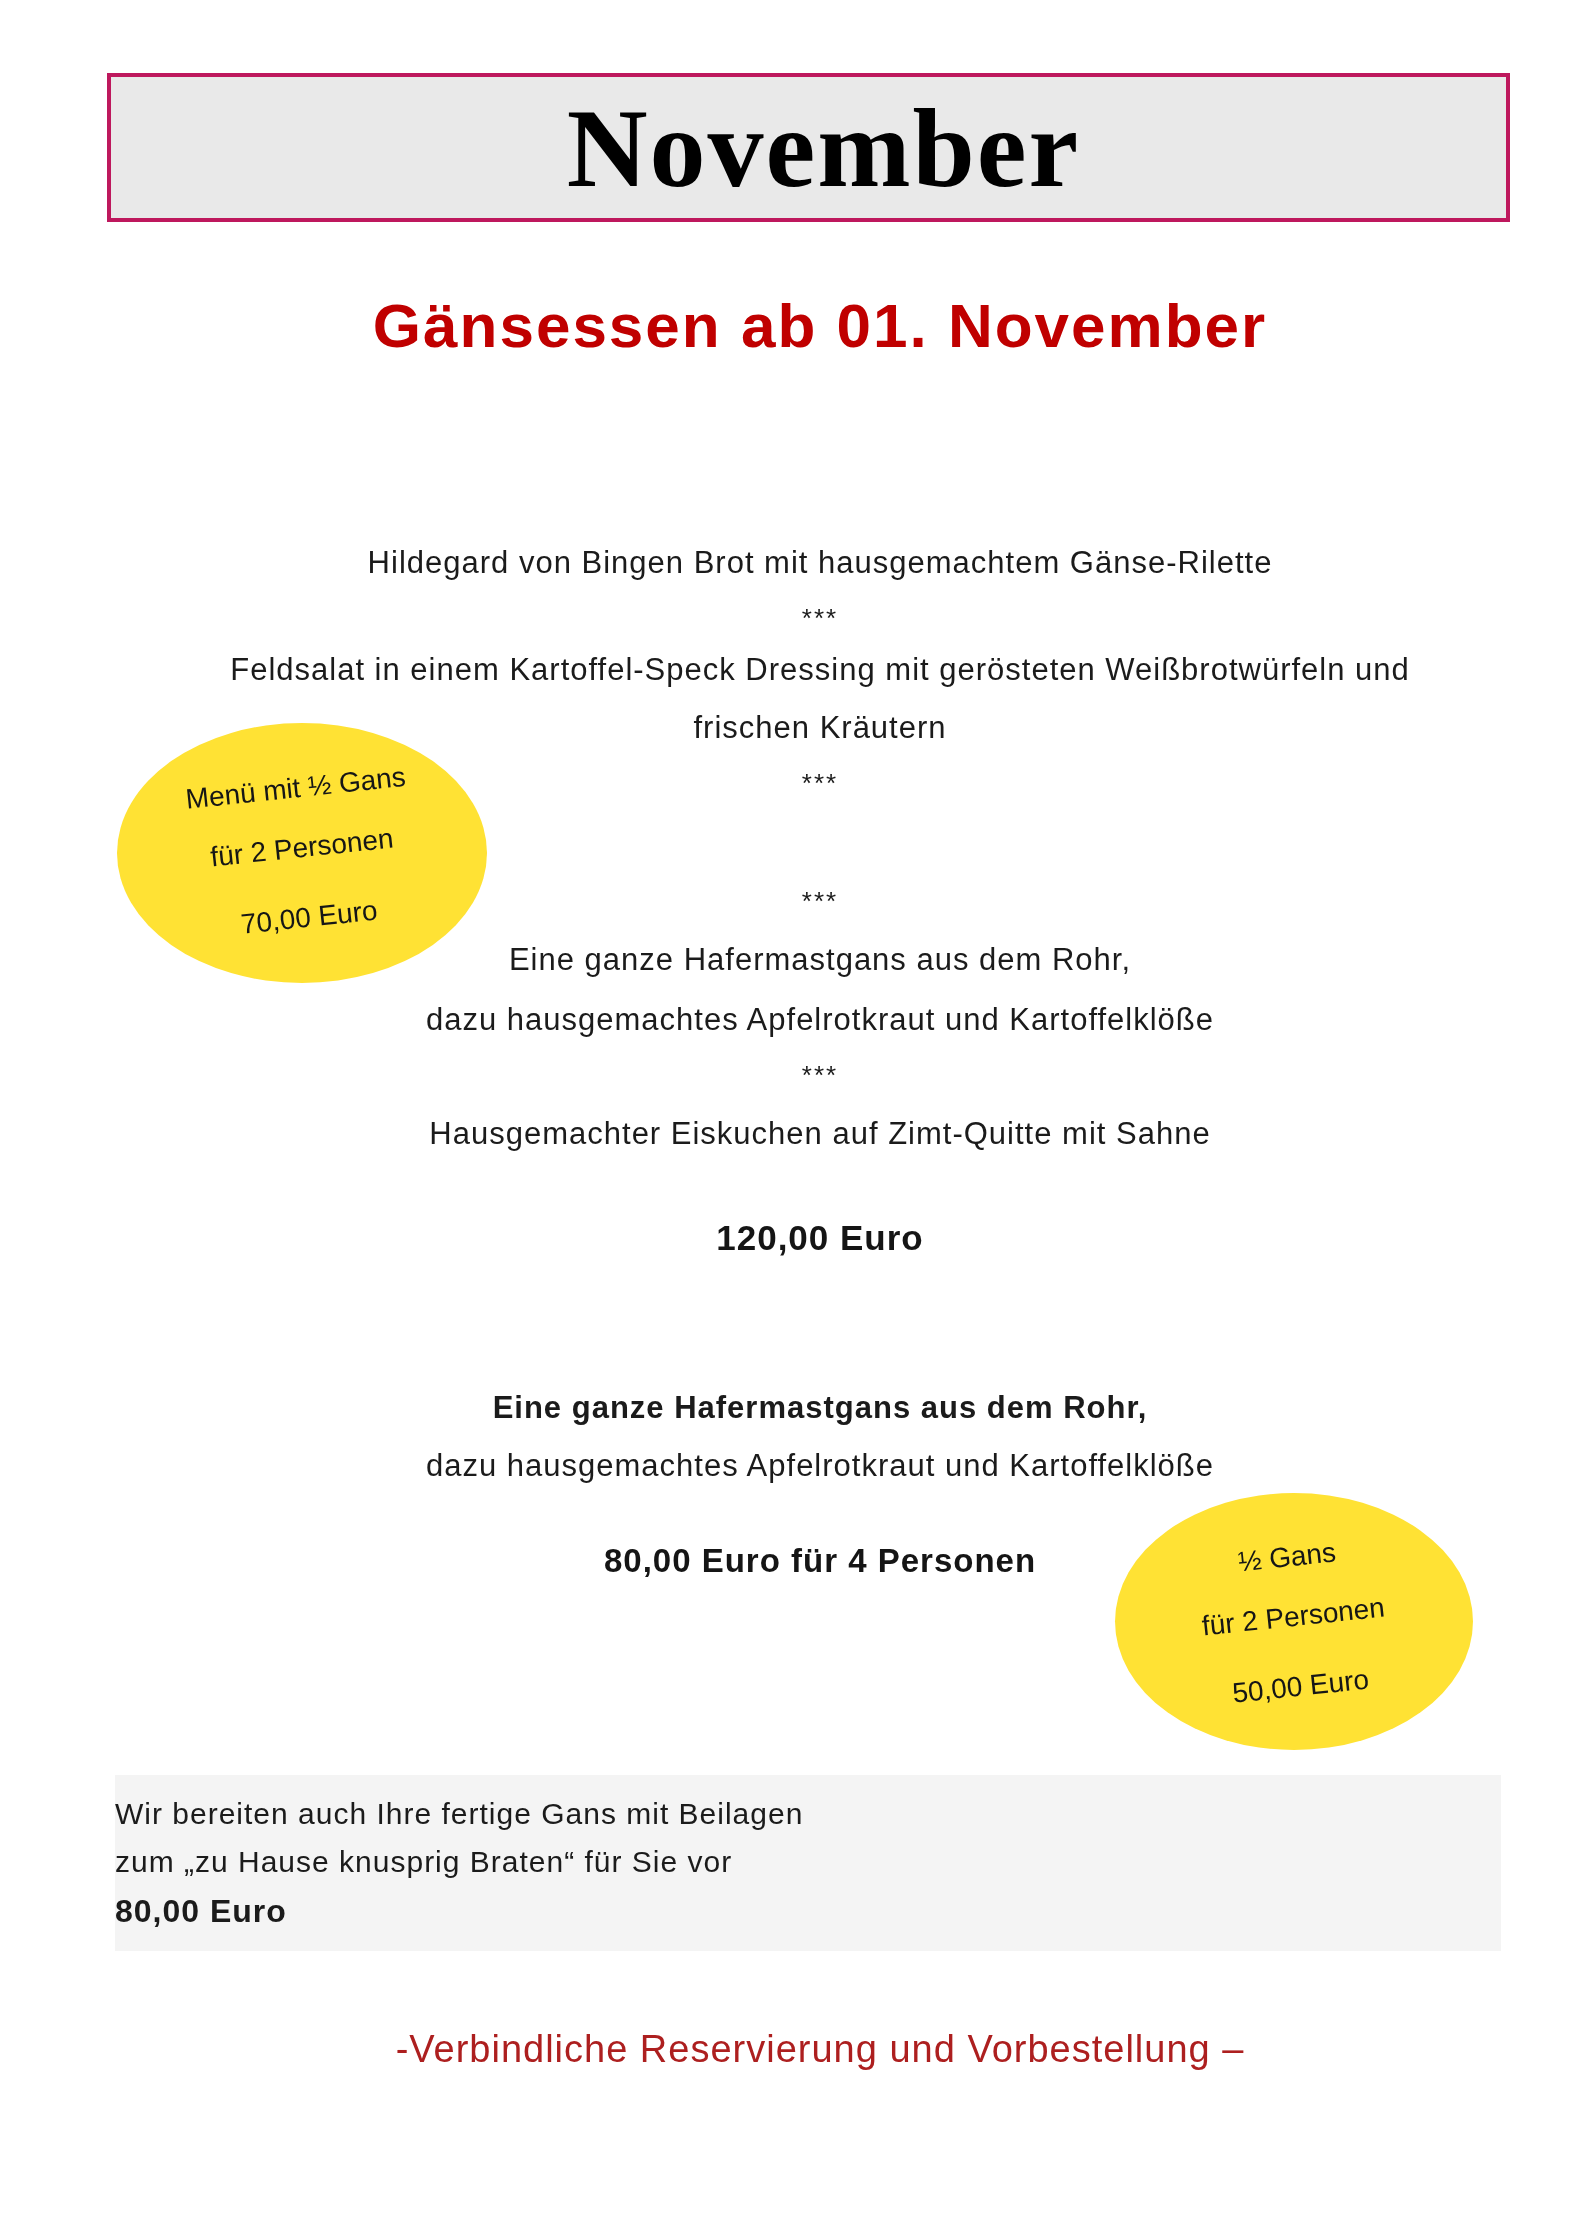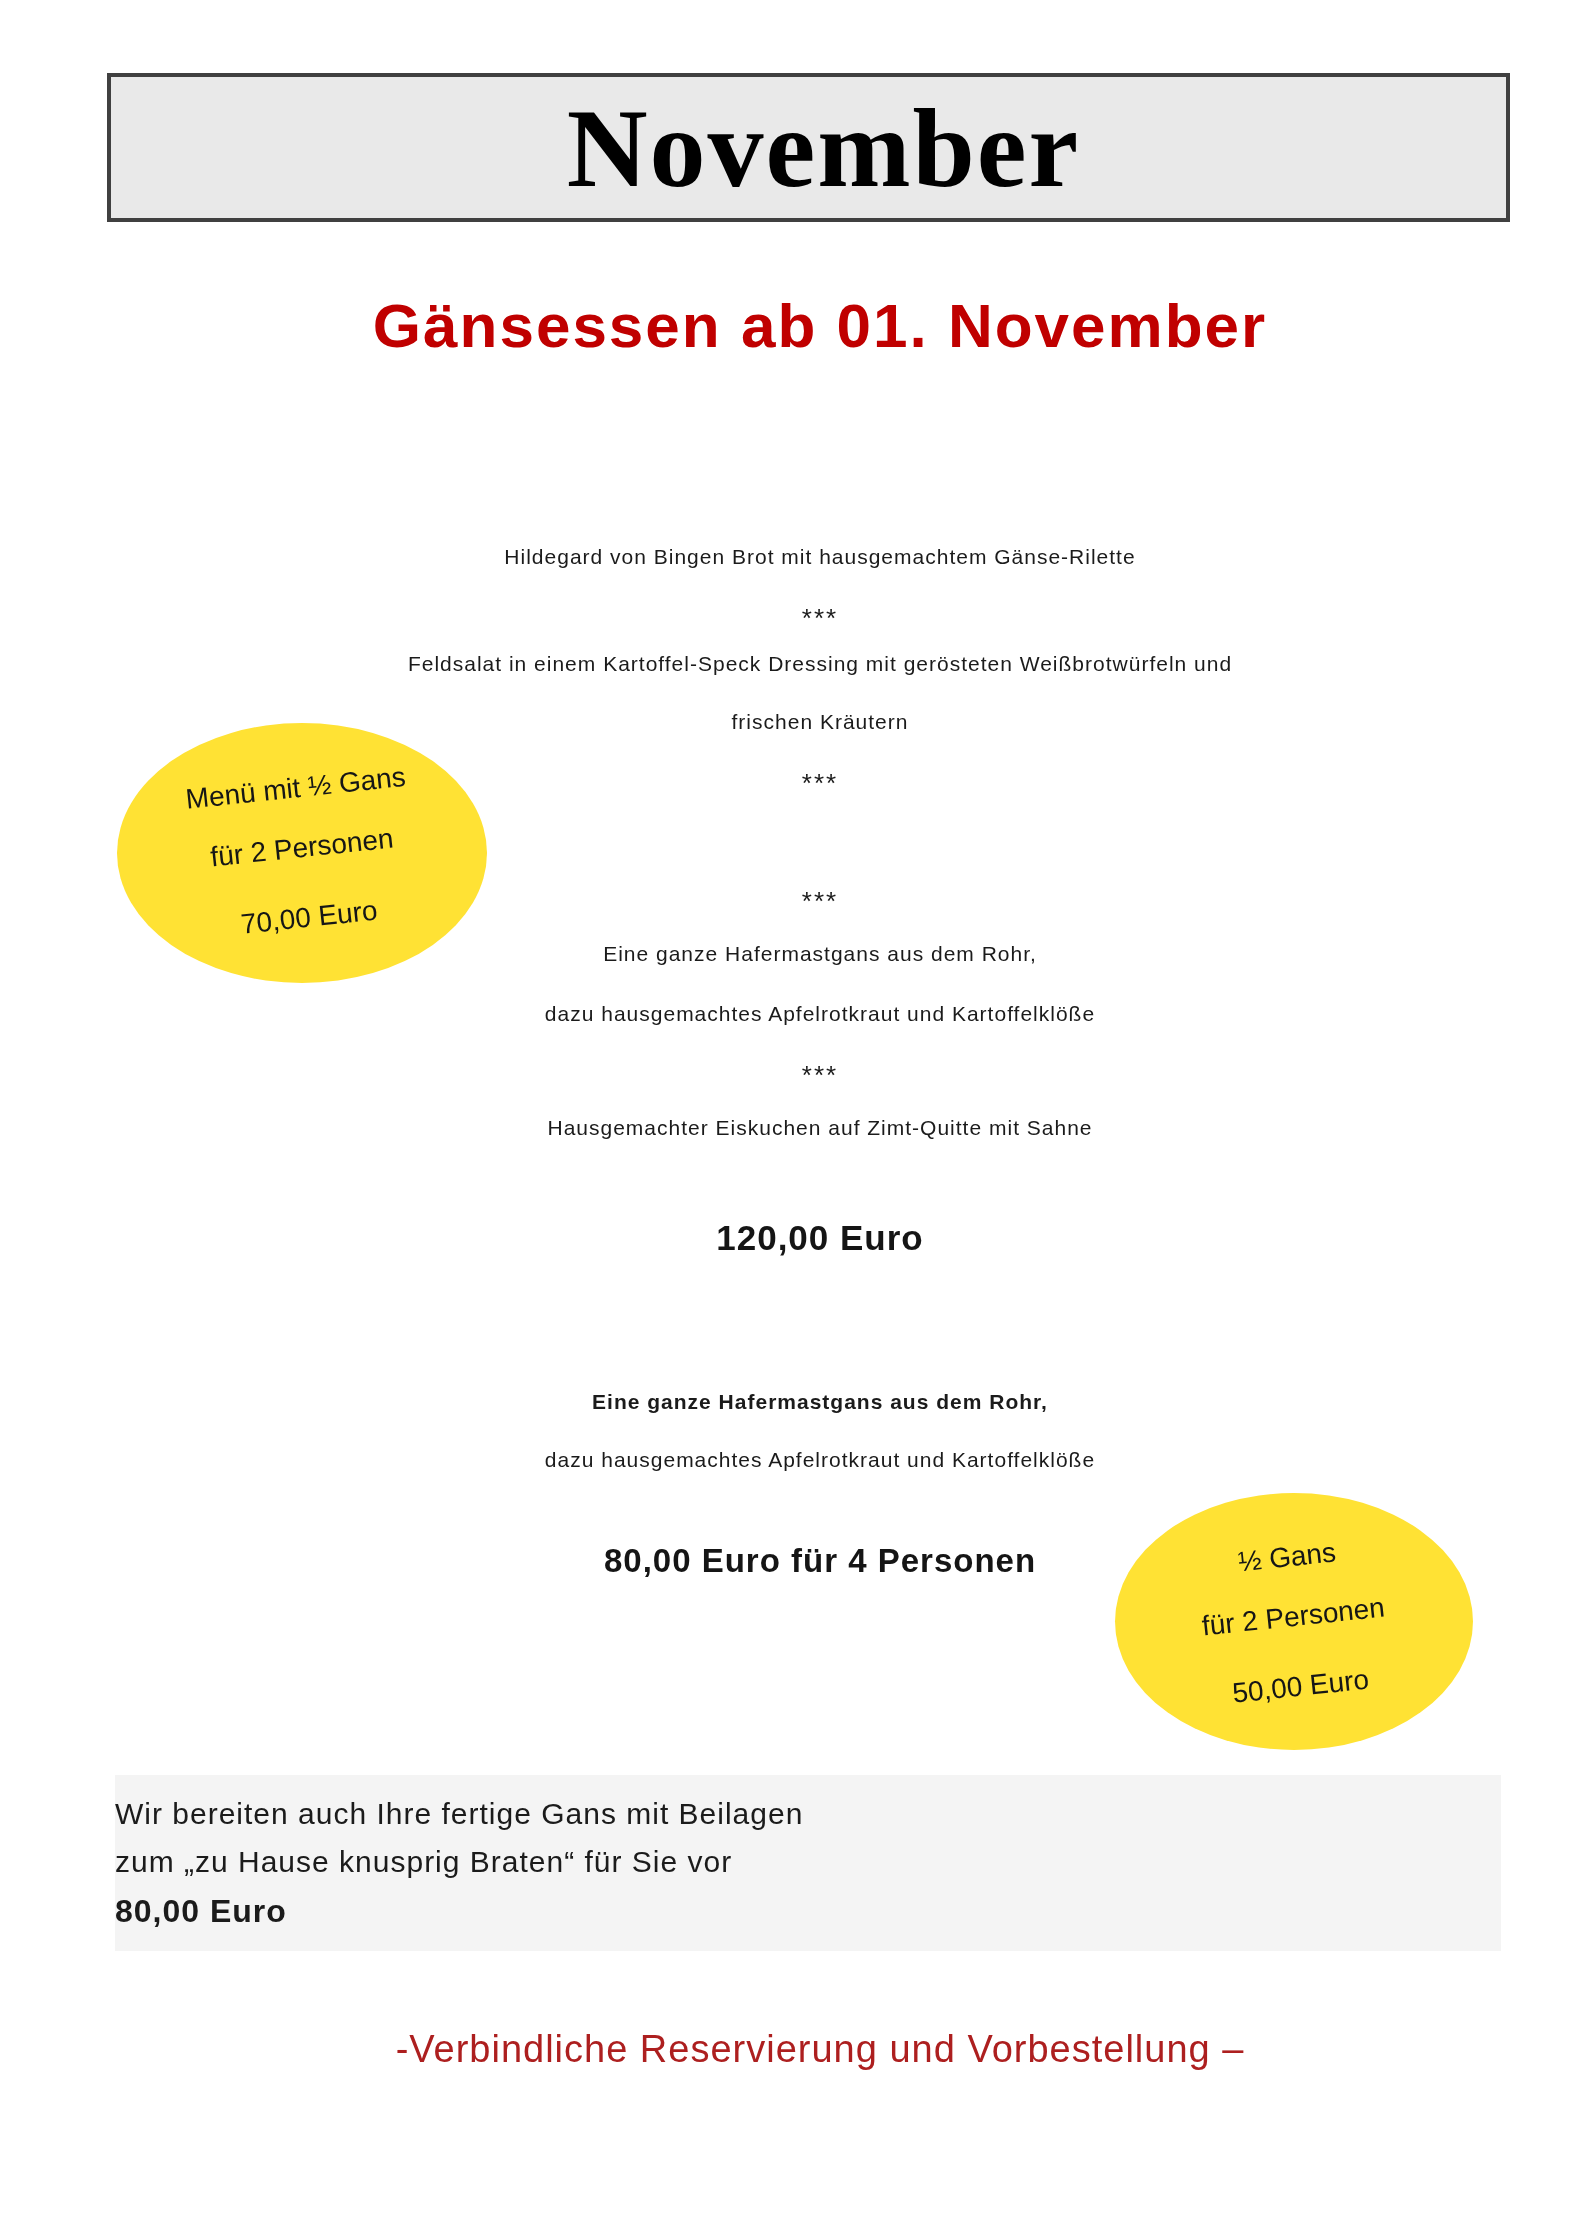--- a/index.html
+++ b/index.html
@@ -20,21 +20,21 @@
     text-align: center;
     white-space: nowrap;
   }
   .title-box {
     position: absolute;
     left: 107px;
     top: 73px;
     width: 1403px;
     height: 149px;
     background: #e9e9e9;
-    border: 4px solid #404040;
+    border: 4px solid #be185d;
     box-sizing: border-box;
     display: flex;
     align-items: center;
     justify-content: center;
   }
   .title-text {
     font-family: "Liberation Serif", serif;
     font-weight: bold;
     font-size: 112px;
     letter-spacing: 2px;
@@ -47,21 +47,21 @@
     font-weight: bold;
     letter-spacing: 2px;
     color: #c00000;
   }
   .menu-title {
     font-size: 38px;
     font-weight: bold;
     letter-spacing: 1px;
   }
   .item {
-    font-size: 21px;
+    font-size: 31px;
     letter-spacing: 1px;
     color: #1b1b1b;
   }
   .bold { font-weight: bold; }
   .sep {
     font-size: 26px;
     letter-spacing: 2px;
     color: #1b1b1b;
   }
   .price-main {

